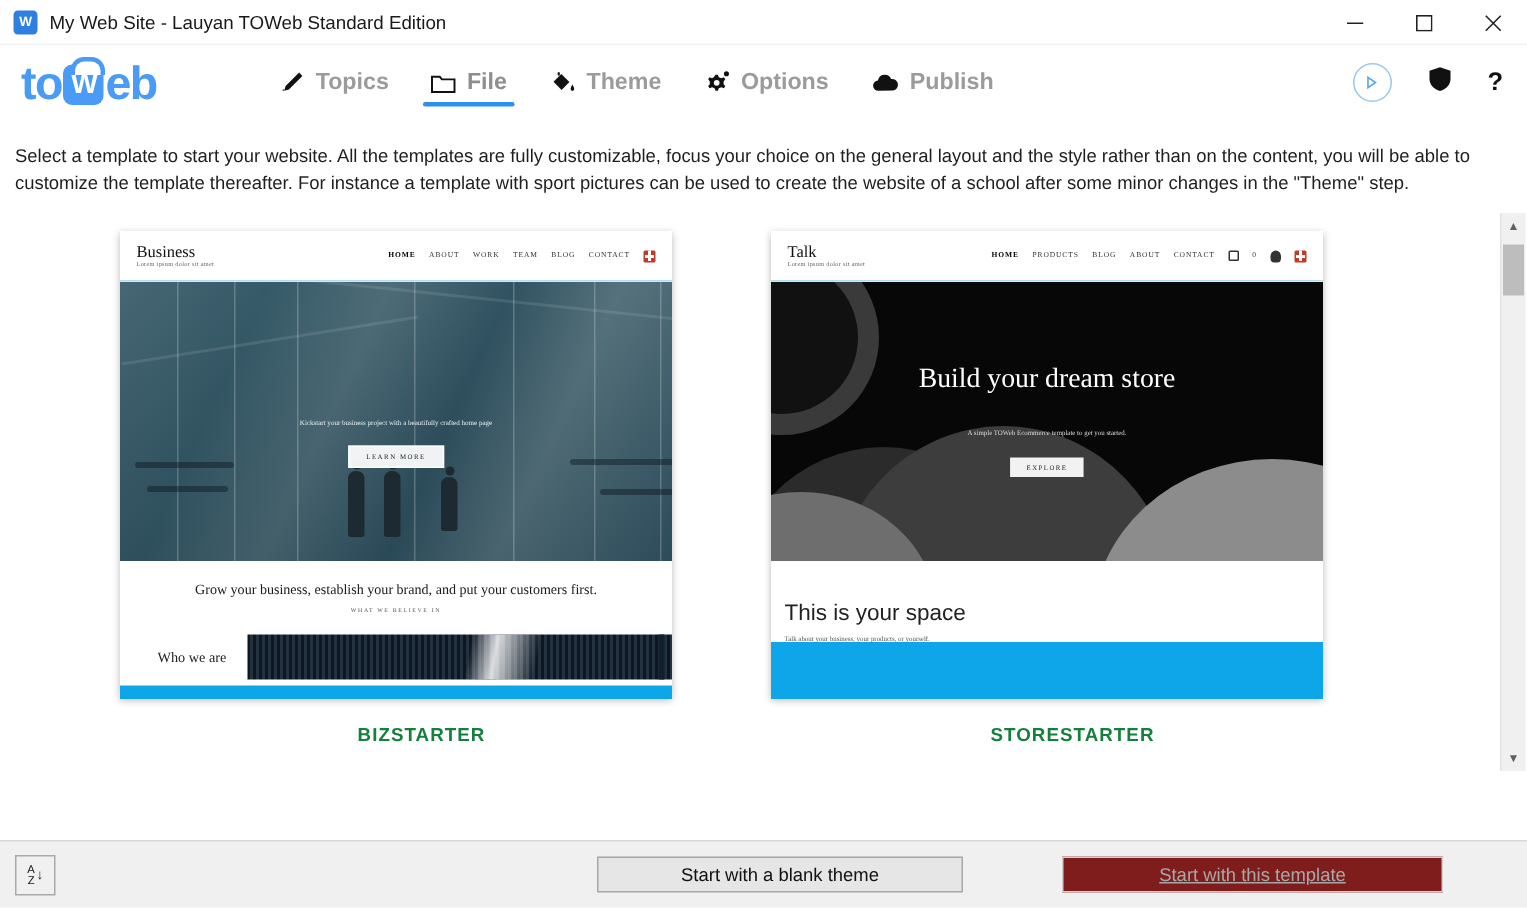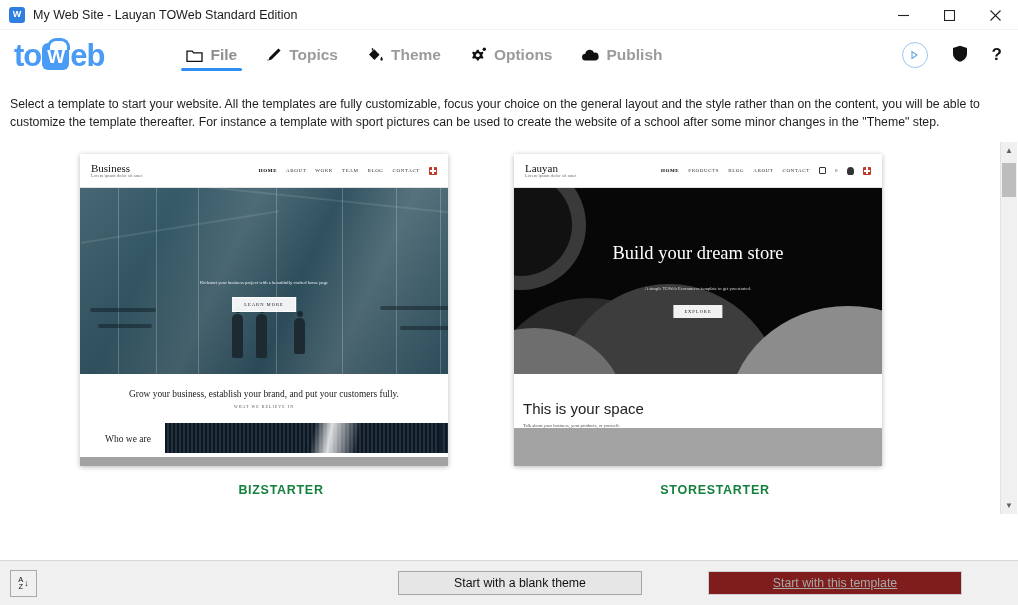--- a/index.html
+++ b/index.html
@@ -91,21 +91,21 @@
   .gallery-wrap {
     position: relative; margin-top: 11px;
     height: 372px;
   }
   .gallery {
     display: flex; gap: 32px; padding: 12px 0 0 80px;
     height: 100%;
   }
   .card-col { width: 402px; }
   .card-shot {
-    width: 368px; height: 312px; background: #a3a3a3;
+    width: 368px; height: 312px; background: #0ea5e9;
     box-shadow: 0 1px 5px rgba(0,0,0,0.28);
     overflow: hidden; position: relative;
   }
   .card-label {
     margin-top: 17px; text-align: center;
     font-size: 12.5px; font-weight: bold; color: #15803d; letter-spacing: 0.7px;
   }
 
   
   .mini-head {
@@ -305,36 +305,36 @@
 </div>
 
 <div class="topnav">
   <div class="logo">
     <span>to</span>
       <span class="wbox">W</span>
       <span>eb</span>
   </div>
 
   <div class="navtabs">
-    <div class="navtab active">
-      <span class="ico">
-        <svg width="17" height="15" viewBox="0 0 17 15">
-          <path d="M1 3.2h5.2l1.4 1.7H16v8.4H1z" fill="none" stroke="#111" stroke-width="1.3"></path>
-        </svg>
-      </span>
-      <span>File</span>
-    </div>
     <div class="navtab">
       <span class="ico">
         <svg width="17" height="16" viewBox="0 0 17 16">
           <path d="M13.4 1.4l2.2 2.2-9 9-3.1.9.9-3.1z" fill="#111"></path>
           <path d="M2.3 13.6l1.3-.4-.9-.9z" fill="#111"></path>
         </svg>
       </span>
       <span>Topics</span>
+    </div>
+    <div class="navtab active">
+      <span class="ico">
+        <svg width="17" height="15" viewBox="0 0 17 15">
+          <path d="M1 3.2h5.2l1.4 1.7H16v8.4H1z" fill="none" stroke="#111" stroke-width="1.3"></path>
+        </svg>
+      </span>
+      <span>File</span>
     </div>
     <div class="navtab">
       <span class="ico">
         <svg width="18" height="16" viewBox="0 0 18 16">
           <path d="M3 7.5L8.2 2.3l5.4 5.4L8.4 13z" fill="#111"></path>
           <path d="M6.5 3.4V1.2" stroke="#111" stroke-width="1.4" fill="none"></path>
           <path d="M15.6 9.4c.9 1.5 1.2 2.3 1.2 3a1.2 1.2 0 01-2.4 0c0-.7.3-1.5 1.2-3z" fill="#111"></path>
         </svg>
       </span>
       <span>Theme</span>
@@ -417,37 +417,37 @@
           <div class="desk" style="left:300px;top:118px;width:70px;height:4px"></div>
           <div class="desk" style="left:320px;top:138px;width:62px;height:4px"></div>
           <div class="person" style="left:152px"></div>
           <div class="person" style="left:176px"></div>
           <div class="person" style="left:214px;height:36px;bottom:20px"></div>
           <div class="hero-sub">Kickstart your business project with a beautifully crafted home page</div>
           <div class="hero-btn">LEARN MORE</div>
         </div>
 
         <div class="biz-lower">
-          <div class="biz-slogan">Grow your business, establish your brand, and put your customers fully.</div>
+          <div class="biz-slogan">Grow your business, establish your brand, and put your customers first.</div>
           <div class="biz-kicker">WHAT WE BELIEVE IN</div>
           <div class="biz-who">
             <div class="biz-who-text">Who we are</div>
             <div class="biz-who-img"></div>
           </div>
         </div>
       </div>
       <div class="card-label">BIZSTARTER</div>
     </div>
 
     <div class="card-col">
       <div class="card-shot">
 
         <div class="mini-head">
           <div class="mini-brand">
-            <div class="bname">Lauyan</div>
+            <div class="bname">Talk</div>
             <div class="btag">Lorem ipsum dolor sit amet</div>
           </div>
           <div class="mini-nav">
             <span class="cur">HOME</span>
             <span>PRODUCTS</span>
             <span>BLOG</span>
             <span>ABOUT</span>
             <span>CONTACT</span>
             <span class="cart-ico"></span>
             <span>0</span>

